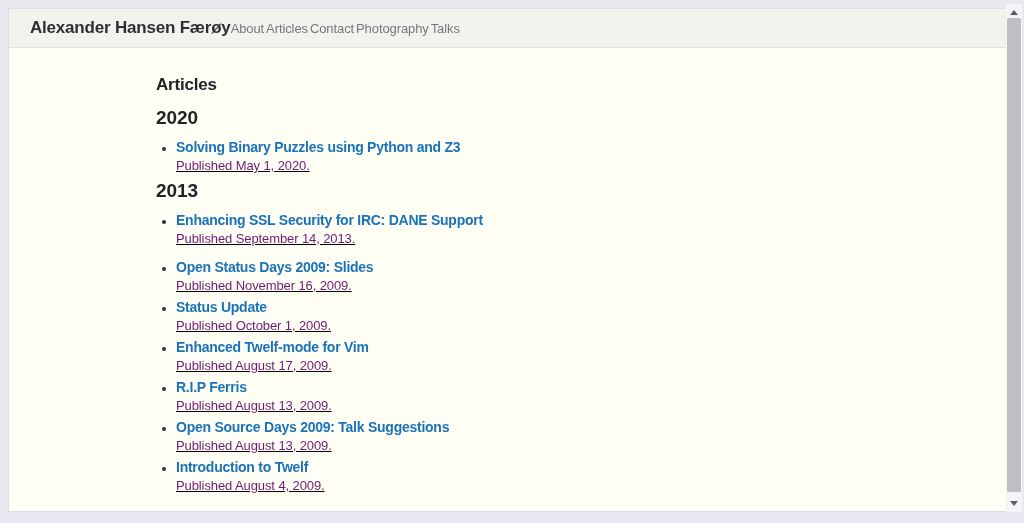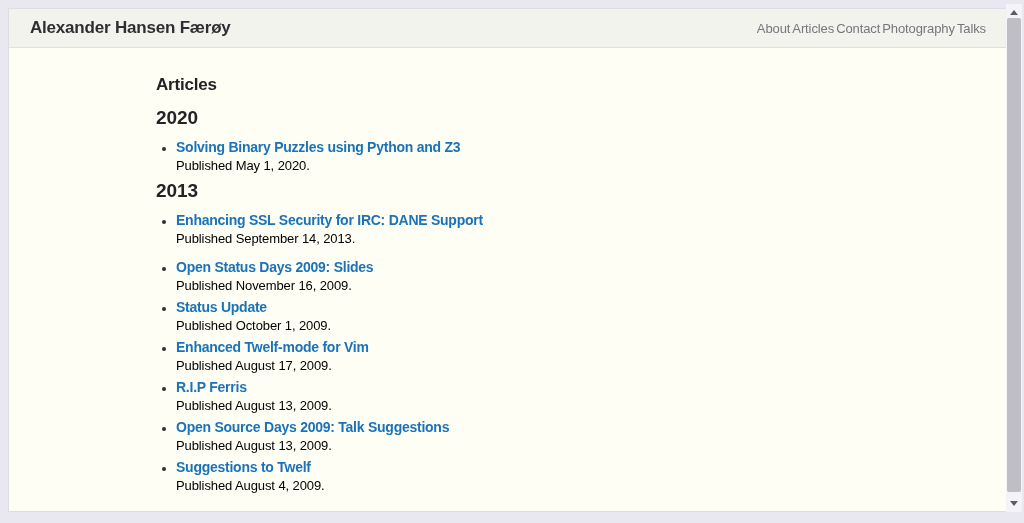--- a/index.html
+++ b/index.html
@@ -22,21 +22,21 @@
     border-right: none;
     overflow: hidden;
   }
 
   .site-header {
     height: 39px;
     background: #f3f3ee;
     border-bottom: 1px solid #e1e1da;
     display: flex;
     align-items: center;
-    justify-content: space-between;
+    justify-content: flex-start;
     padding: 0 20px 0 21px;
   }
   .site-title {
     font-size: 17px;
     font-weight: 700;
     color: #2e2e33;
     letter-spacing: -0.2px;
     text-decoration: none;
     white-space: nowrap;
   }
@@ -62,33 +62,33 @@
     line-height: 19px;
     font-weight: 700;
     color: #222227;
     margin: 7px 0 0 0;
   }
   ul.articles {
     margin: 11px 0 0 0;
     padding: 0 0 0 20px;
     list-style: disc;
   }
-  ul.articles li { margin: 0 0 4px 0; }
+  ul.articles li { margin: 0 0 4px 0; text-decoration: underline; }
   ul.articles li::marker { color: #2d2d33; font-size: 12px; }
   .article-link {
     display: inline-block;
     color: #1a73b8;
     font-size: 14px;
     line-height: 19px;
     font-weight: 700;
     text-decoration: none;
     letter-spacing: -0.25px;
   }
   .published {
-    color: #000000;
+    color: #701a75;
     font-size: 13px;
     line-height: 17px;
   }
 
   
   .scrollbar {
     position: absolute;
     left: 1006px; top: 4px;
     width: 16px; height: 508px;
     background: #f4f3f8;
@@ -165,21 +165,21 @@
         </li>
         <li>
           <a class="article-link" href="#">R.I.P Ferris</a>
           <div class="published">Published August 13, 2009.</div>
         </li>
         <li>
           <a class="article-link" href="#">Open Source Days 2009: Talk Suggestions</a>
           <div class="published">Published August 13, 2009.</div>
         </li>
         <li>
-          <a class="article-link" href="#">Suggestions to Twelf</a>
+          <a class="article-link" href="#">Introduction to Twelf</a>
           <div class="published">Published August 4, 2009.</div>
         </li>
       </ul>
     </section>
   </main>
 
 </div>
 
 <div class="scrollbar">
   <div class="sb-arrow up"></div>

